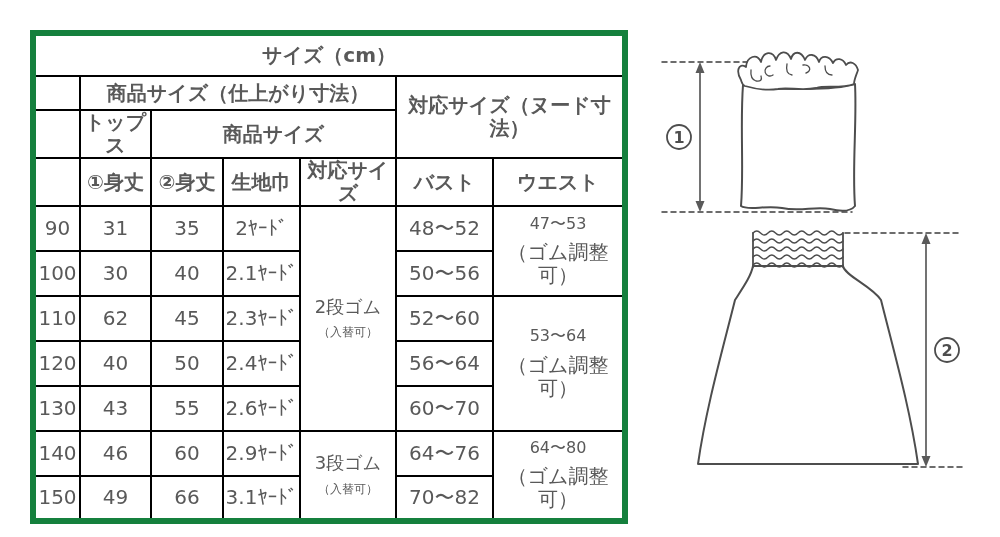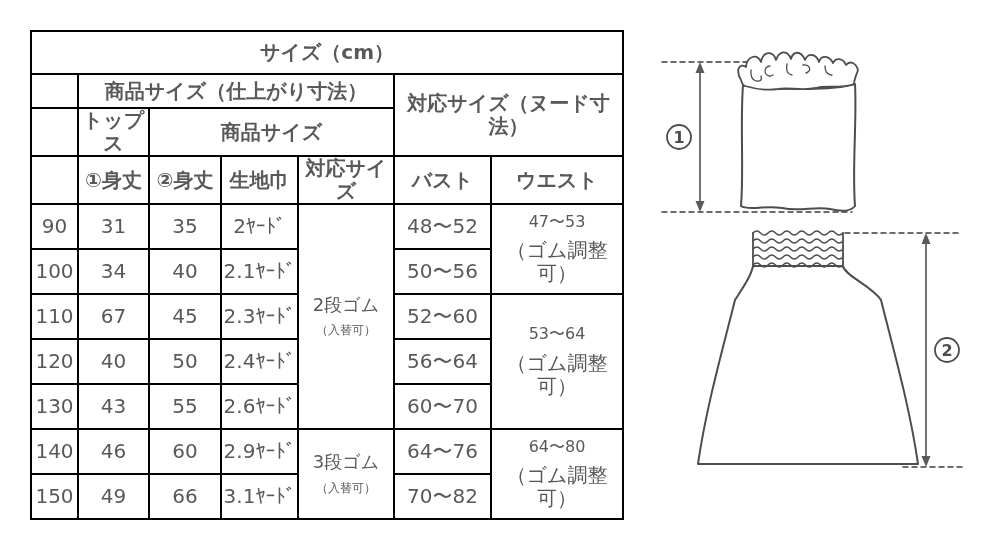--- a/index.html
+++ b/index.html
@@ -5,21 +5,21 @@
   html,body{margin:0;padding:0;}
   body{
     width:1000px;height:537px;position:relative;overflow:hidden;background:#ffffff;
     font-family:"DejaVu Sans","Liberation Sans",sans-serif;
     -webkit-font-smoothing:antialiased;
   }
   
   table.size-table{
     position:absolute;left:30px;top:30px;
     border-collapse:collapse;table-layout:fixed;
-    border:1px solid #15803d;
+    border:6px solid #15803d;
   }
   .size-table td{
     border:2px solid #000;
     text-align:center;vertical-align:middle;
     padding:0;background:#fff;color:#595959;
     font-size:20px;line-height:1.15;
     overflow:hidden;
   }
   tr.r-title{height:43px}
   tr.r-h1{height:34px}
@@ -87,28 +87,28 @@
         <span class="l2">（入替可）</span>
       </td>
       <td class="g">48〜52</td>
       <td rowspan="2" class="g merged-w">
         <span class="l1">47〜53</span>
         <span class="l2">（ゴム調整可）</span>
       </td>
     </tr>
     <tr class="r-data">
       <td class="g">100</td>
-      <td class="g">34</td>
+      <td class="g">30</td>
       <td class="g">40</td>
       <td class="g fab">2.1ﾔｰﾄﾞ</td>
       <td class="g">50〜56</td>
     </tr>
     <tr class="r-data">
       <td class="g">110</td>
-      <td class="g">67</td>
+      <td class="g">62</td>
       <td class="g">45</td>
       <td class="g fab">2.3ﾔｰﾄﾞ</td>
       <td class="g">52〜60</td>
       <td rowspan="3" class="merged-w">
         <span class="l1">53〜64</span>
         <span class="l2">（ゴム調整可）</span>
       </td>
     </tr>
     <tr class="r-data">
       <td class="p">120</td>

